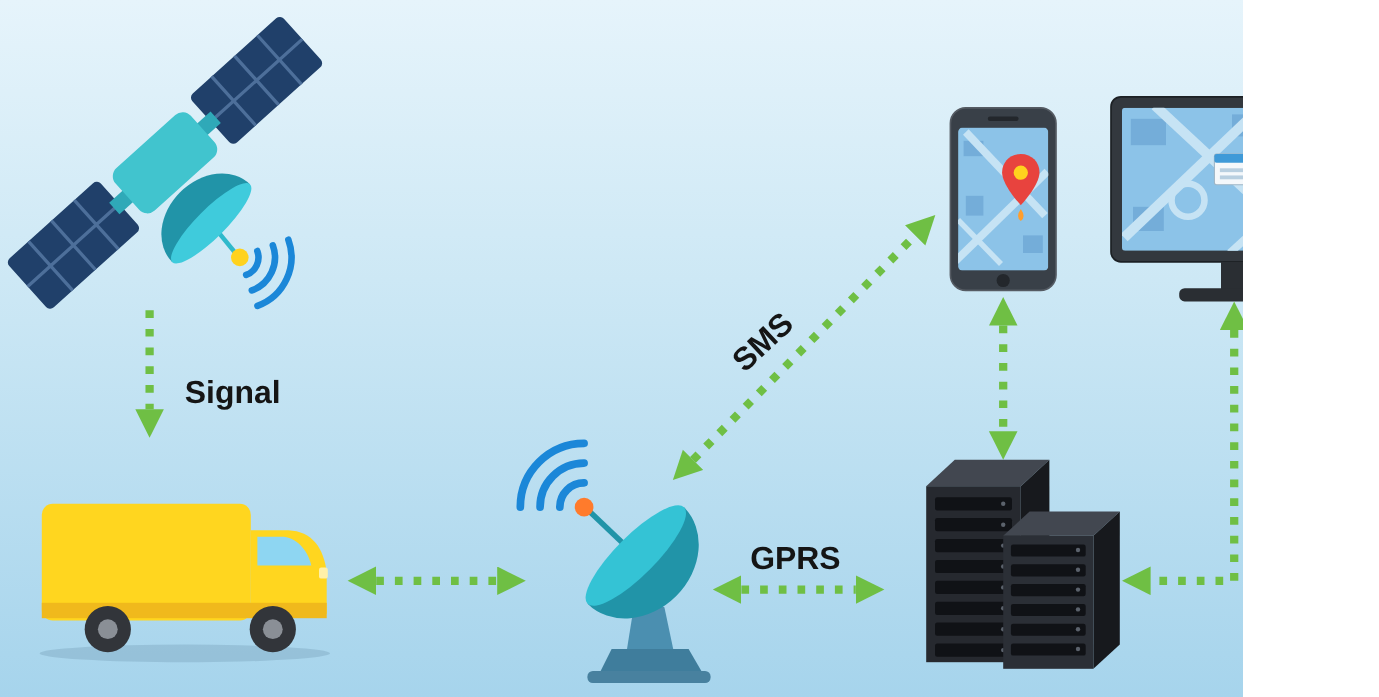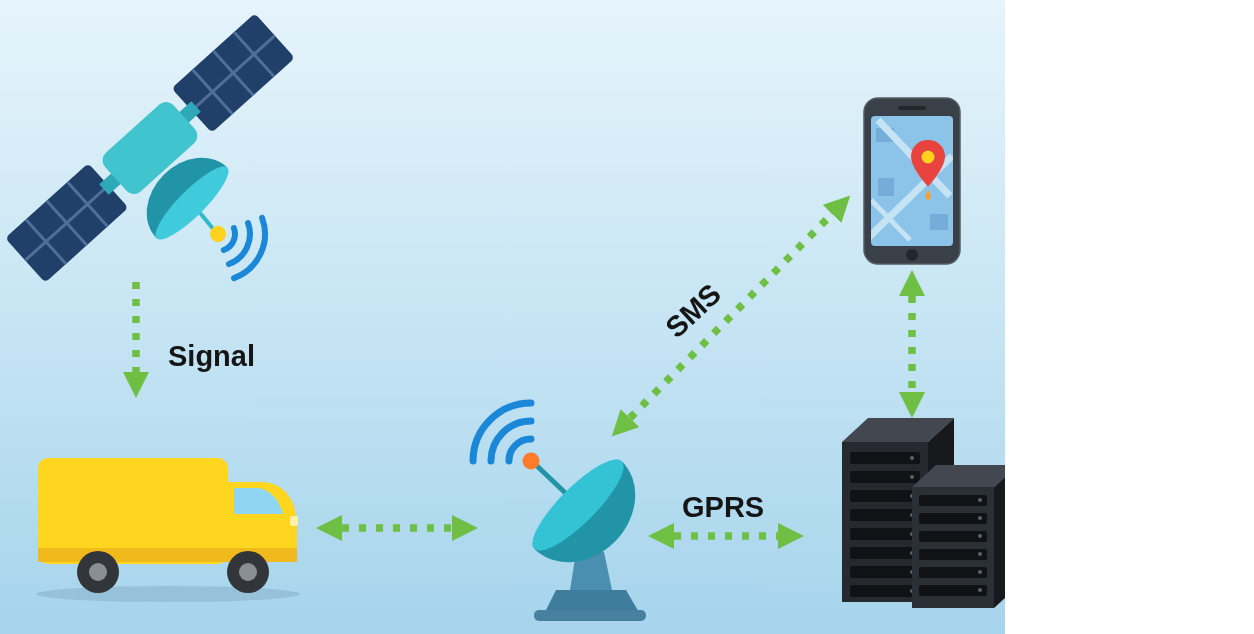--- a/index.html
+++ b/index.html
@@ -1,18 +1,18 @@
 <!DOCTYPE html>
 <html><head>
 <meta charset="utf-8">
 <style>
   html,body{margin:0;padding:0;background:#ffffff;}
   .stage{
     position:relative;
-    width:1005px;height:634px;
+    width:1130px;height:634px;
     overflow:hidden;
     background:linear-gradient(180deg,#e6f4fb 0%,#cde8f5 40%,#a6d4ec 100%);
     font-family:"Liberation Sans","DejaVu Sans",sans-serif;
   }
   svg{position:absolute;left:0;top:0;display:block;}
   text{
     font-family:"Liberation Sans","DejaVu Sans",sans-serif;
     font-weight:700;
     fill:#151515;
   }

